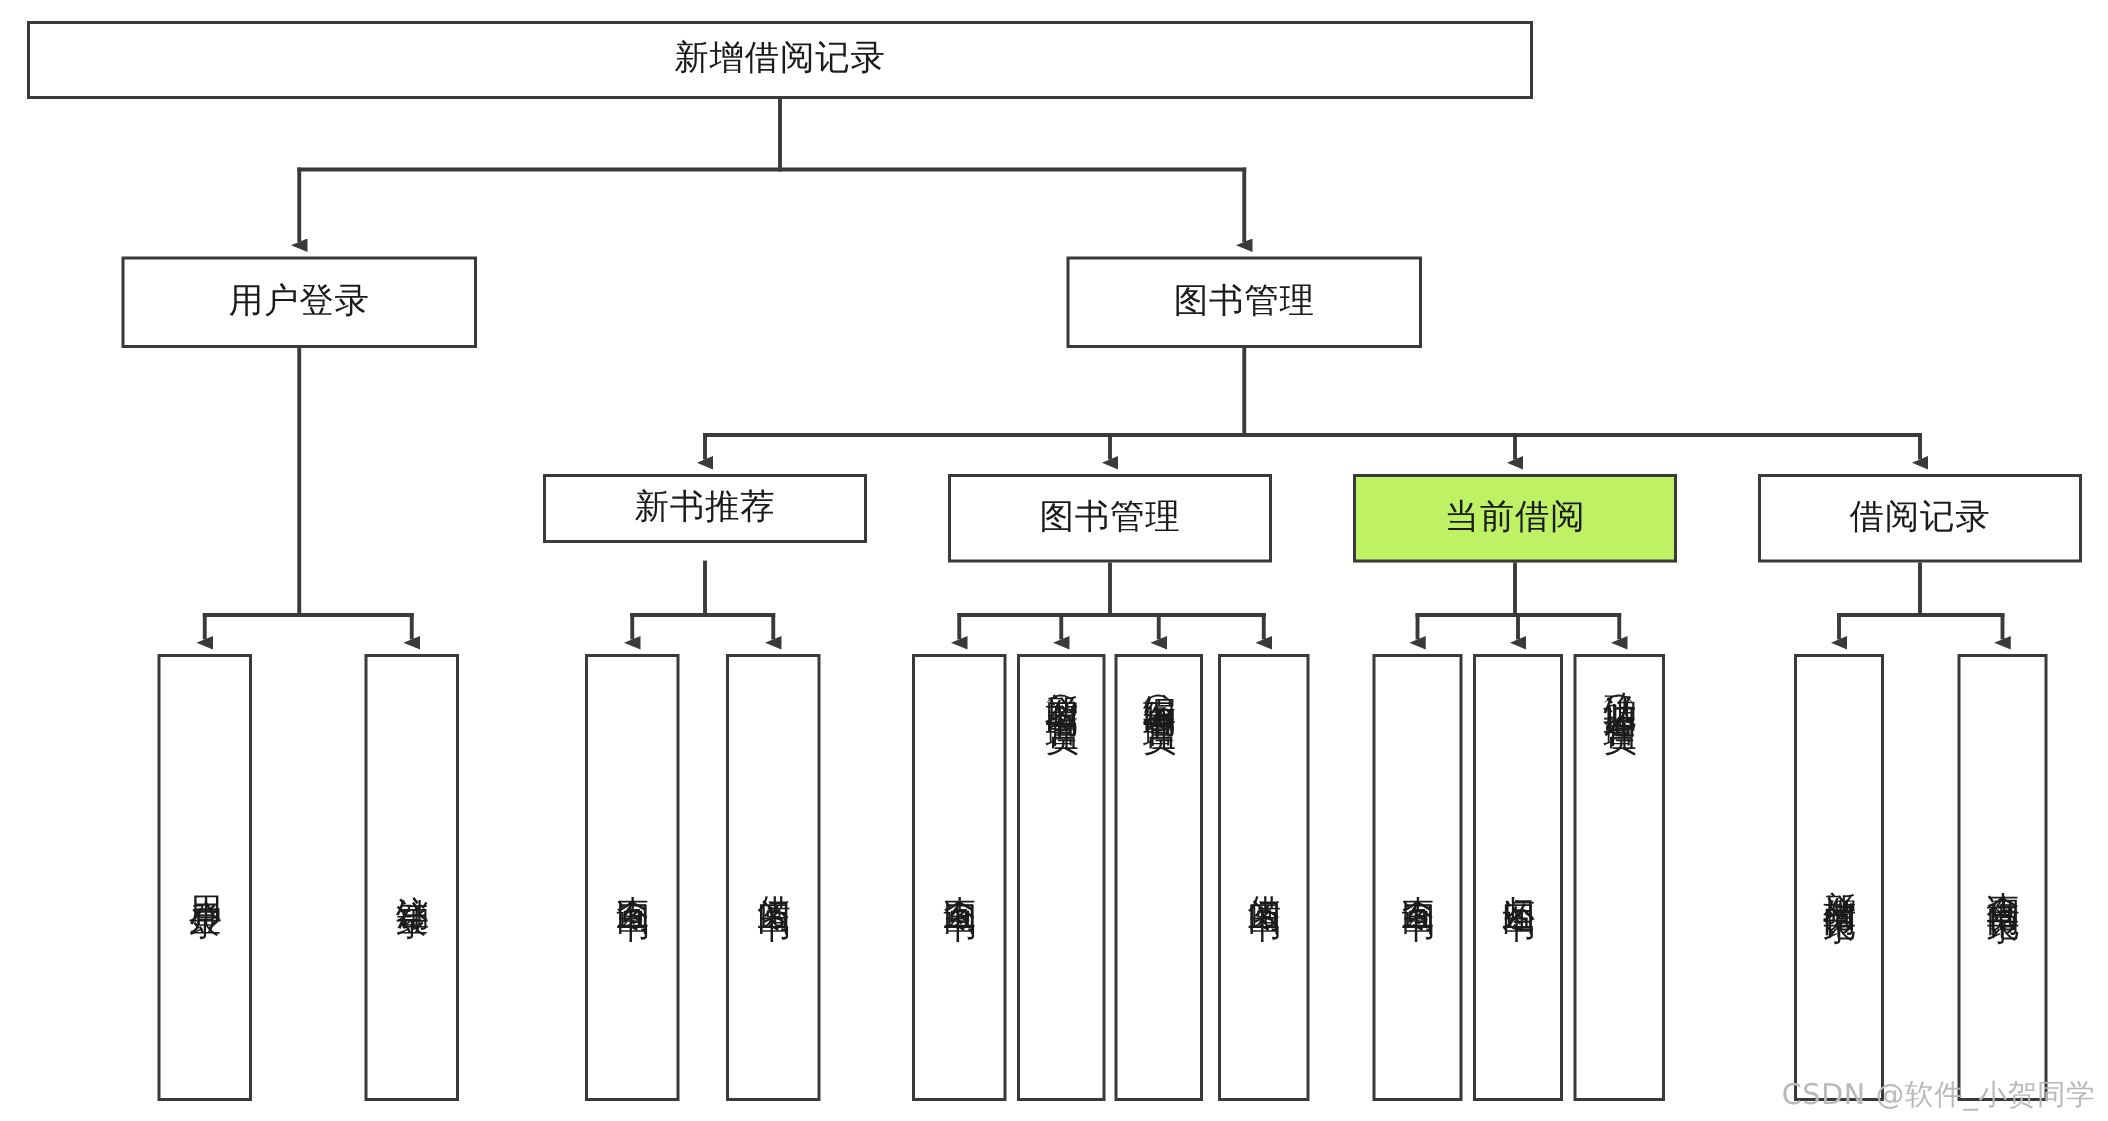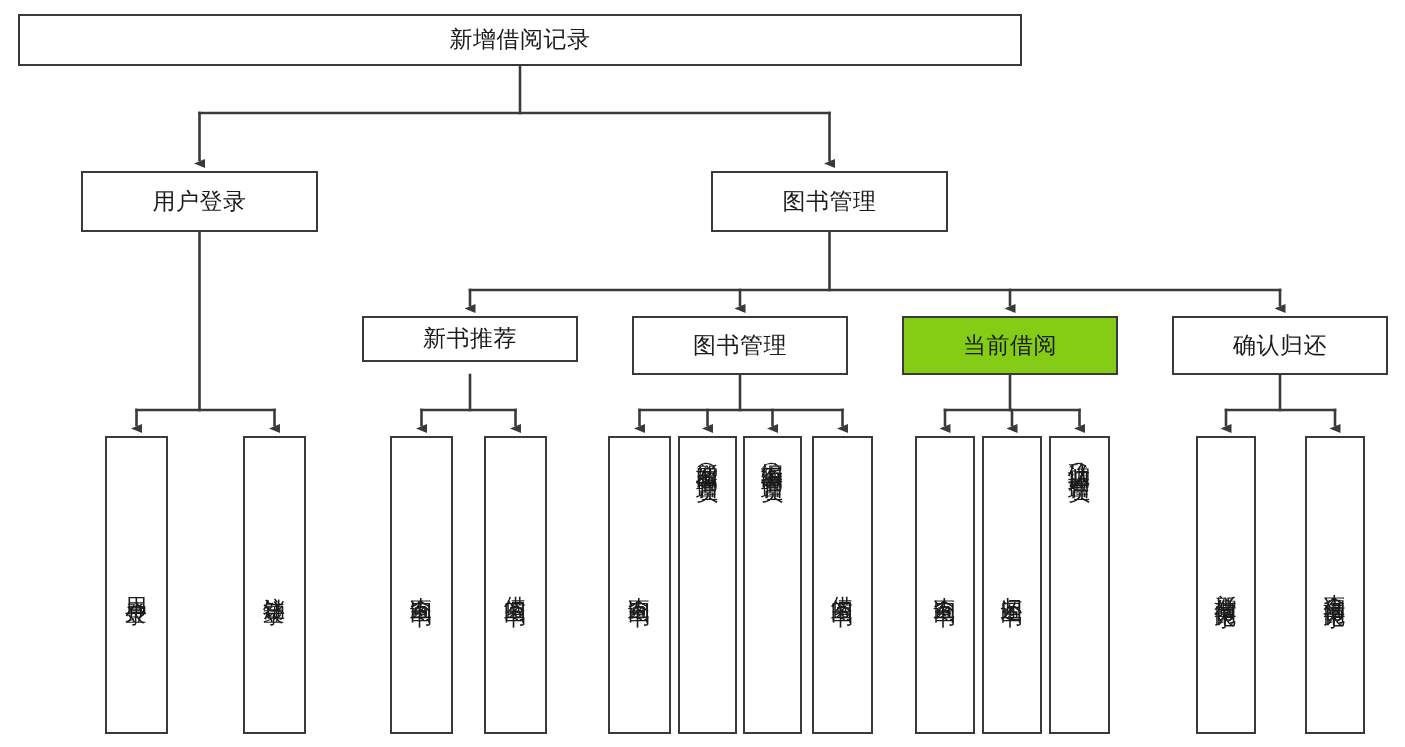--- a/index.html
+++ b/index.html
@@ -134,25 +134,25 @@
       </div>
       <div class="node node-horizontal" style="left: 711px; top: 171px; width: 237px; height: 61px; border-color: rgb(58, 58, 58); background: rgb(255, 255, 255); color: rgb(27, 27, 27);">
         <span class="node-label">图书管理</span>
       </div>
       <div class="node node-horizontal" style="left: 362px; top: 316px; width: 216px; height: 46px; border-color: rgb(58, 58, 58); background: rgb(255, 255, 255); color: rgb(27, 27, 27);">
         <span class="node-label">新书推荐</span>
       </div>
       <div class="node node-horizontal" style="left: 632px; top: 316px; width: 216px; height: 59px; border-color: rgb(58, 58, 58); background: rgb(255, 255, 255); color: rgb(27, 27, 27);">
         <span class="node-label">图书管理</span>
       </div>
-      <div class="node node-horizontal" style="left: 902px; top: 316px; width: 216px; height: 59px; border-color: rgb(58, 58, 58); background: #84cc16; color: rgb(27, 27, 27);">
+      <div class="node node-horizontal" style="left: 902px; top: 316px; width: 216px; height: 59px; border-color: rgb(58, 58, 58); background: #bef264; color: rgb(27, 27, 27);">
         <span class="node-label">当前借阅</span>
       </div>
       <div class="node node-horizontal" style="left: 1172px; top: 316px; width: 216px; height: 59px; border-color: rgb(58, 58, 58); background: rgb(255, 255, 255); color: rgb(27, 27, 27);">
-        <span class="node-label">确认归还</span>
+        <span class="node-label">借阅记录</span>
       </div>
       <div class="node node-vertical center-text" style="left: 105px; top: 436px; width: 63px; height: 298px; border-color: rgb(58, 58, 58); background: rgb(255, 255, 255); color: rgb(27, 27, 27);">
         <span class="node-label">用户登录</span>
       </div>
       <div class="node node-vertical center-text" style="left: 243px; top: 436px; width: 63px; height: 298px; border-color: rgb(58, 58, 58); background: rgb(255, 255, 255); color: rgb(27, 27, 27);">
         <span class="node-label">注销登录</span>
       </div>
       <div class="node node-vertical center-text" style="left: 390px; top: 436px; width: 63px; height: 298px; border-color: rgb(58, 58, 58); background: rgb(255, 255, 255); color: rgb(27, 27, 27);">
         <span class="node-label">查询图书</span>
       </div>
@@ -181,13 +181,14 @@
         <span class="node-label">确认归还（管理员）</span>
       </div>
       <div class="node node-vertical center-text" style="left: 1196px; top: 436px; width: 60px; height: 298px; border-color: rgb(58, 58, 58); background: rgb(255, 255, 255); color: rgb(27, 27, 27);">
         <span class="node-label">新增借阅记录</span>
       </div>
       <div class="node node-vertical center-text" style="left: 1305px; top: 436px; width: 60px; height: 298px; border-color: rgb(58, 58, 58); background: rgb(255, 255, 255); color: rgb(27, 27, 27);">
         <span class="node-label">查询借阅记录</span>
       </div>
     </div>
 
+  <div id="watermark">CSDN @软件_小贺同学</div>
 </div>
 
 </body></html>

